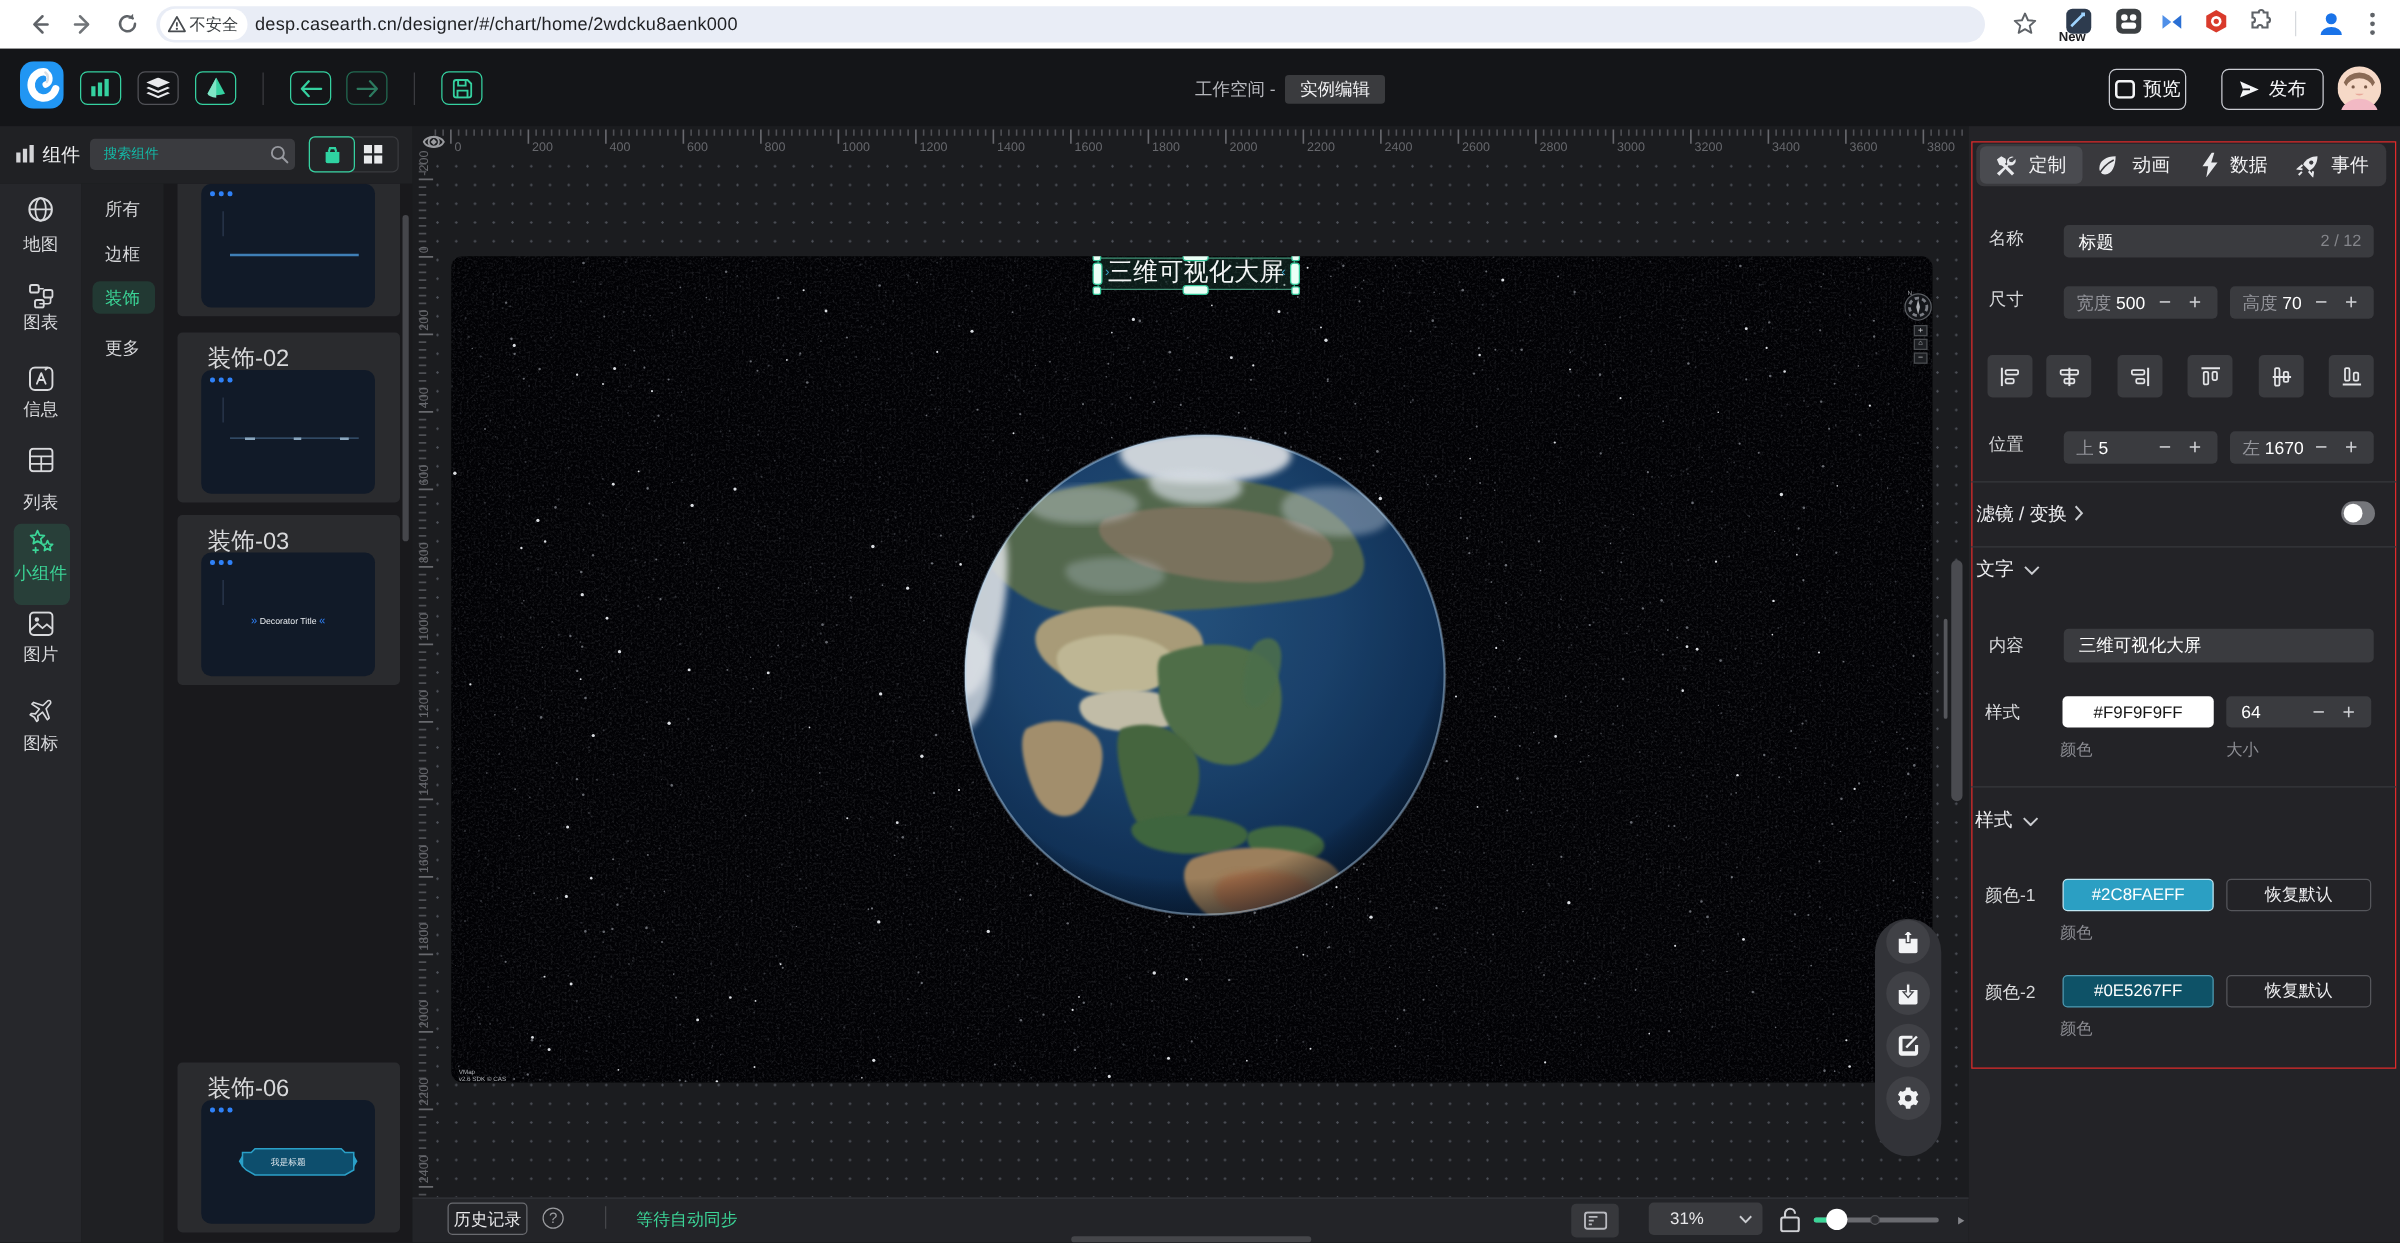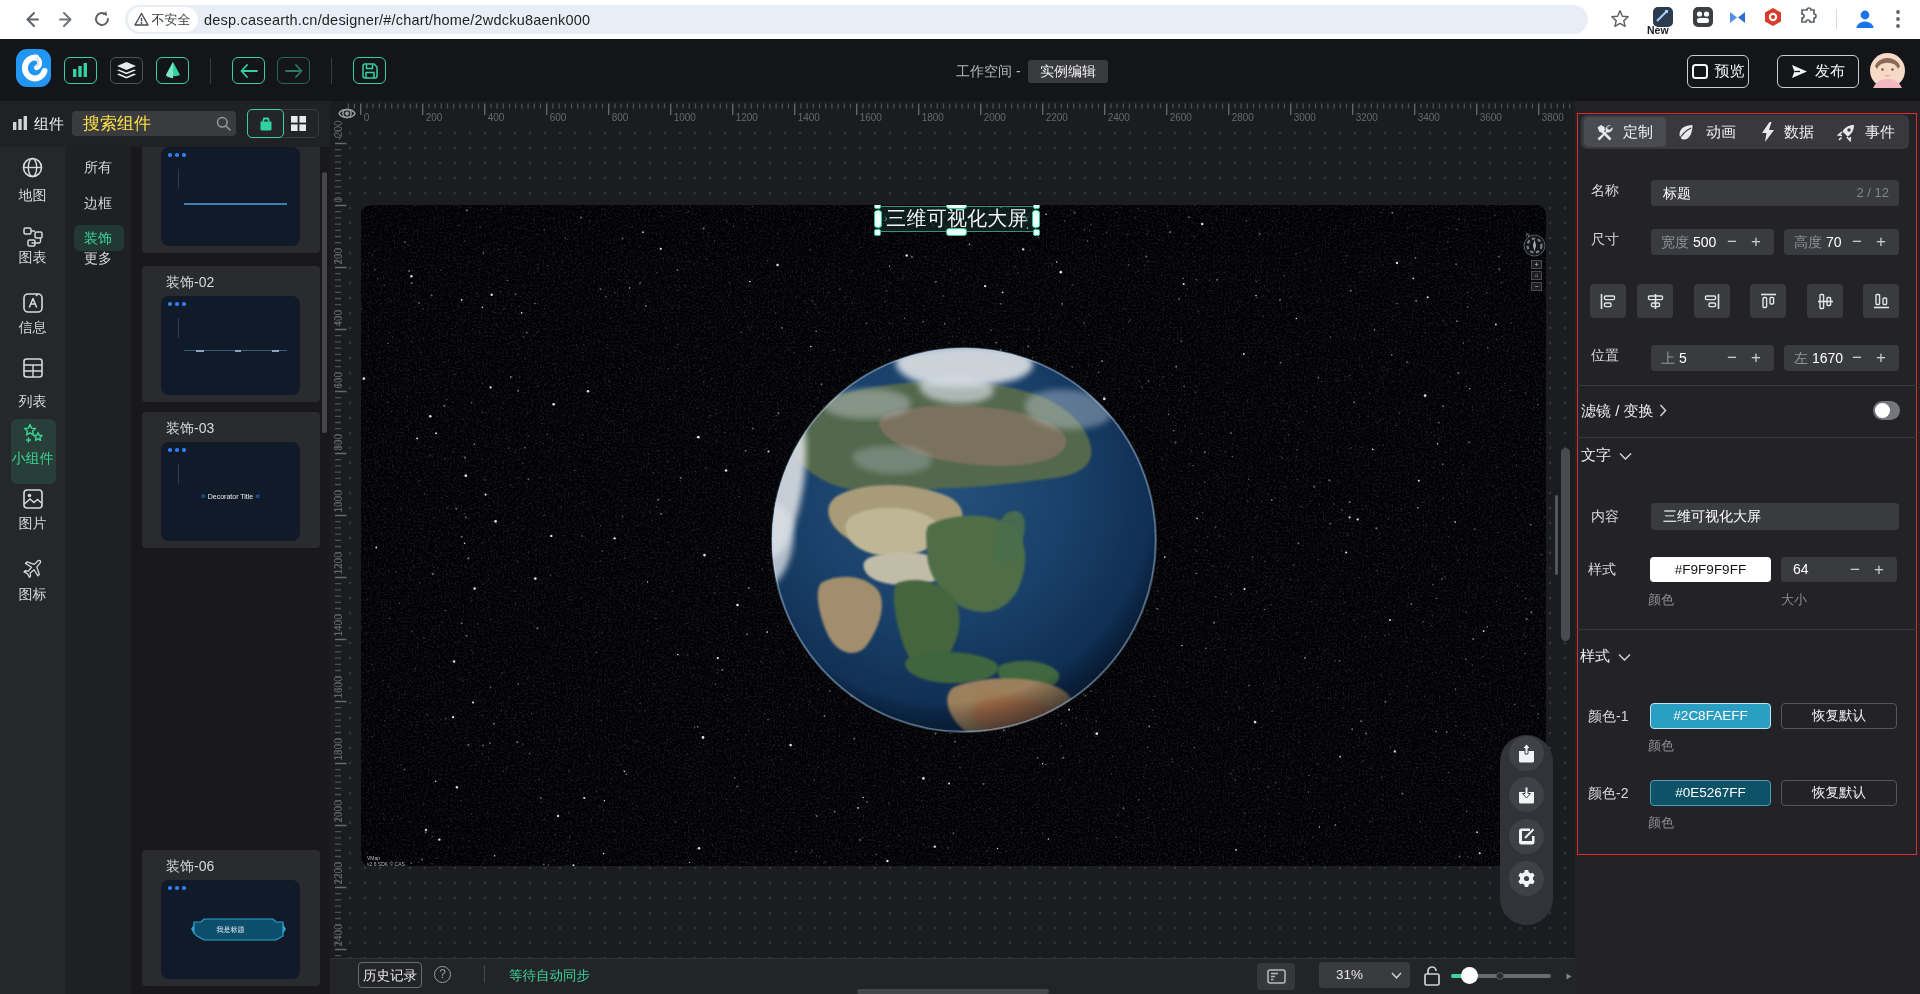--- a/index.html
+++ b/index.html
@@ -18,27 +18,27 @@
 .tbtn.dim{border-color:#226b52}
 .tdiv{width:1px;height:26px;background:#3a3b3f;top:19px}
 #wstext{color:#b7b8bd;font-size:14px;top:24px;left:956px}
 #wspill{left:1028px;top:21px;width:80px;height:23px;background:#3a3b3e;border-radius:3px;color:#f2f2f4;font-size:14px;text-align:center;line-height:23px}
 .hbtn{top:16px;height:33px;border:1px solid #caccd2;border-radius:6px;color:#f4f5f7;font-size:15px;display:flex;align-items:center;justify-content:center;gap:7px}
 
 #lp-head{left:0;top:101px;width:330px;height:46px;background:#202124}
 #lp-icons{left:0;top:147px;width:65px;height:847px;background:#26272b}
 #lp-cats{left:65px;top:147px;width:66px;height:847px;background:#1f2023}
 #lp-list{left:131px;top:147px;width:199px;height:847px;background:#19191c;overflow:hidden}
-#searchbox{left:72px;top:111px;width:164px;height:25px;background:#3a3b3f;border-radius:4px;color:#fde047;font-size:17px;line-height:25px;padding-left:11px}
+#searchbox{left:72px;top:111px;width:164px;height:25px;background:#3a3b3f;border-radius:4px;color:#14b8a6;font-size:11px;line-height:25px;padding-left:11px}
 .licon{left:0;width:65px;text-align:center;color:#d8d9dc;font-size:14px}
 .lcat{left:65px;width:66px;text-align:center;color:#d4d5d8;font-size:14px}
 .greenpill{background:rgba(57,214,151,.14);border-radius:6px}
 .green{color:#3bd597 !important}
 .card{left:11px;width:178px;height:136px;background:#2a2b2e;border-radius:4px}
-.cardtitle{padding:8px 0 0 24px;color:#d8d9db;font-size:14px}
+.cardtitle{padding:8px 0 0 24px;color:#d8d9db;font-size:19px}
 .cardprev{position:absolute;left:19px;top:30px;width:139px;height:99px;background:#111a28;border-radius:8px}
 .dots3{position:absolute;left:7px;top:6px;display:flex;gap:3.5px}
 .dots3 i{width:3.5px;height:3.5px;border-radius:50%;background:#2f81f7}
 
 #canvas{left:330px;top:101px;width:1245px;height:857px;background:#1b1c1f;overflow:hidden}
 #dotgrid{left:17px;top:21px;width:1228px;height:836px;background-image:radial-gradient(circle,rgba(175,182,198,.34) .7px,rgba(175,182,198,0) 1.2px);background-size:15px 15px;background-position:10.5px 3.5px}
 #screen{left:31px;top:104px;width:1185px;height:661px;background:#020205;border-radius:9px;overflow:hidden}
 #bottombar{left:330px;top:958px;width:1245px;height:36px;background:#232428;border-top:1px solid #323338}
 
 #rp{left:1575px;top:101px;width:345px;height:893px;background:#232327}
@@ -251,21 +251,21 @@
   </svg>
 <div class="a licon" style="top:515px">图片</div>
 <svg class="a" style="left:22px;top:557px" width="22" height="22" viewBox="0 0 22 22">
     <path d="M9.5 2 c.8-1.6 2.2-1.6 3 0 l.5 5.5 7 3.5 v2 l-7-1.5 -.5 5 2.5 2 v1.5 l-3.8-1 -3.8 1 V18.5 l2.5-2 -.5-5 -7 1.5 v-2 l7-3.5 Z" fill="none" stroke="#d8d9dc" stroke-width="1.3" stroke-linejoin="round" transform="rotate(45 11 11)"></path>
   </svg>
 <div class="a licon" style="top:586px">图标</div>
 <div class="a lcat" style="top:159px">所有</div>
 <div class="a lcat" style="top:195px">边框</div>
 <div class="a greenpill" style="left:74px;top:225px;width:50px;height:26px"></div>
 <div class="a lcat green" style="top:230px">装饰</div>
-<div class="a lcat" style="top:250px">更多</div>
+<div class="a lcat" style="top:270px">更多</div>
 <div class="a" style="left:131px;top:147px;width:199px;height:847px;overflow:hidden">
 
   <div class="a card" style="top:-30px">
     <div class="cardprev">
         <div class="dots3">
           <i></i>
           <i></i>
           <i></i>
         </div>
       <div class="a" style="left:17px;top:22px;width:1px;height:20px;background:#2c3a50"></div>

